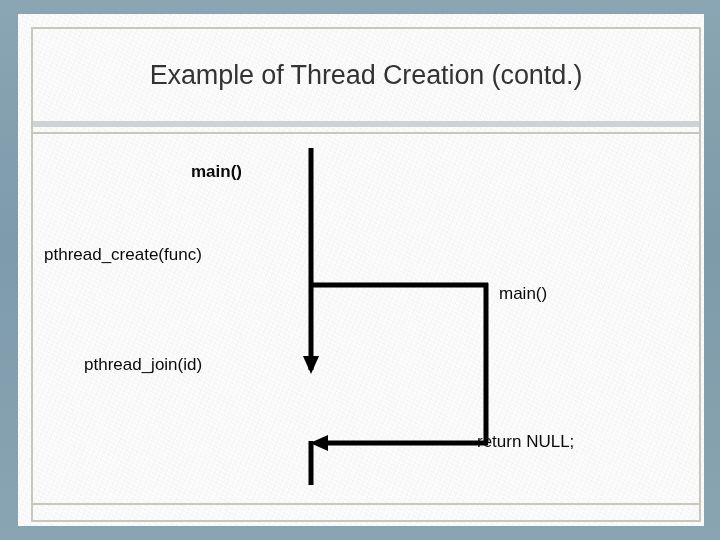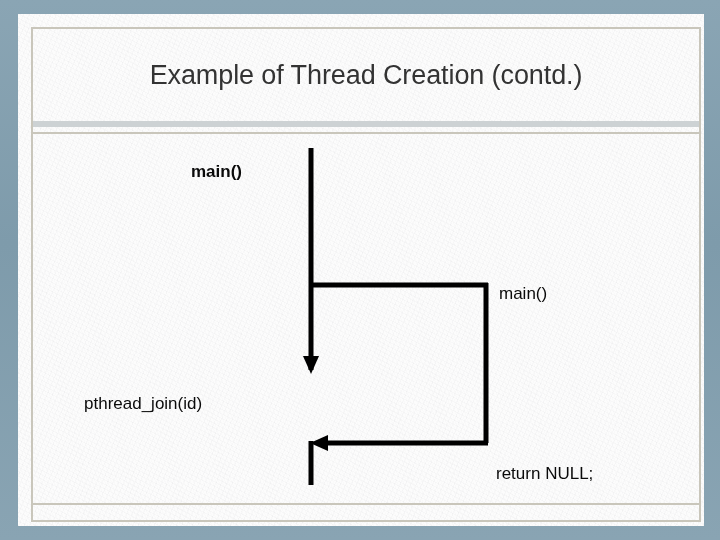--- a/index.html
+++ b/index.html
@@ -141,23 +141,23 @@
     font-size: 12px;
     font-weight: bold;
     line-height: 1.45;
     white-space: normal;
     width: 110px;
   }
 
   #lbl-main-fn     { left: 173px; top: 148px; font-weight: bold; }
   #lbl-create      { left: 26px;  top: 231px; }
   #lbl-func        { left: 481px; top: 270px; }
-  #lbl-join        { left: 66px;  top: 341px; margin-top: 39px; }
+  #lbl-join        { left: 66px;  top: 341px; }
   #lbl-awaits      { left: 310px; top: 337px; }
-  #lbl-return      { left: 478px; top: 418px; margin-top: 32px; }
+  #lbl-return      { left: 459px; top: 418px; }
 </style>
 </head>
 <body>
 
 <div id="slide">
   <div id="frame-bg"></div>
 
   <div id="page">
     <div id="texture"></div>
 
@@ -182,20 +182,21 @@
 
       <line x1="293" y1="427" x2="293" y2="471" stroke="#000000" stroke-width="5"></line>
 
       <polygon points="293,360 285,342 301,342" fill="#000000"></polygon>
 
       <polygon points="292,429 310,421 310,437" fill="#000000"></polygon>
     </svg>
 
     <div class="lbl lbl-main" id="lbl-main-fn">main()</div>
 
+    <div class="lbl lbl-main" id="lbl-create">pthread_create(func)</div>
 
     <div class="lbl lbl-main" id="lbl-func">main()</div>
 
     <div class="lbl lbl-main" id="lbl-join">pthread_join(id)</div>
 
 
     <div class="lbl lbl-main" id="lbl-return">return NULL;</div>
   </div>
 </div>
 

